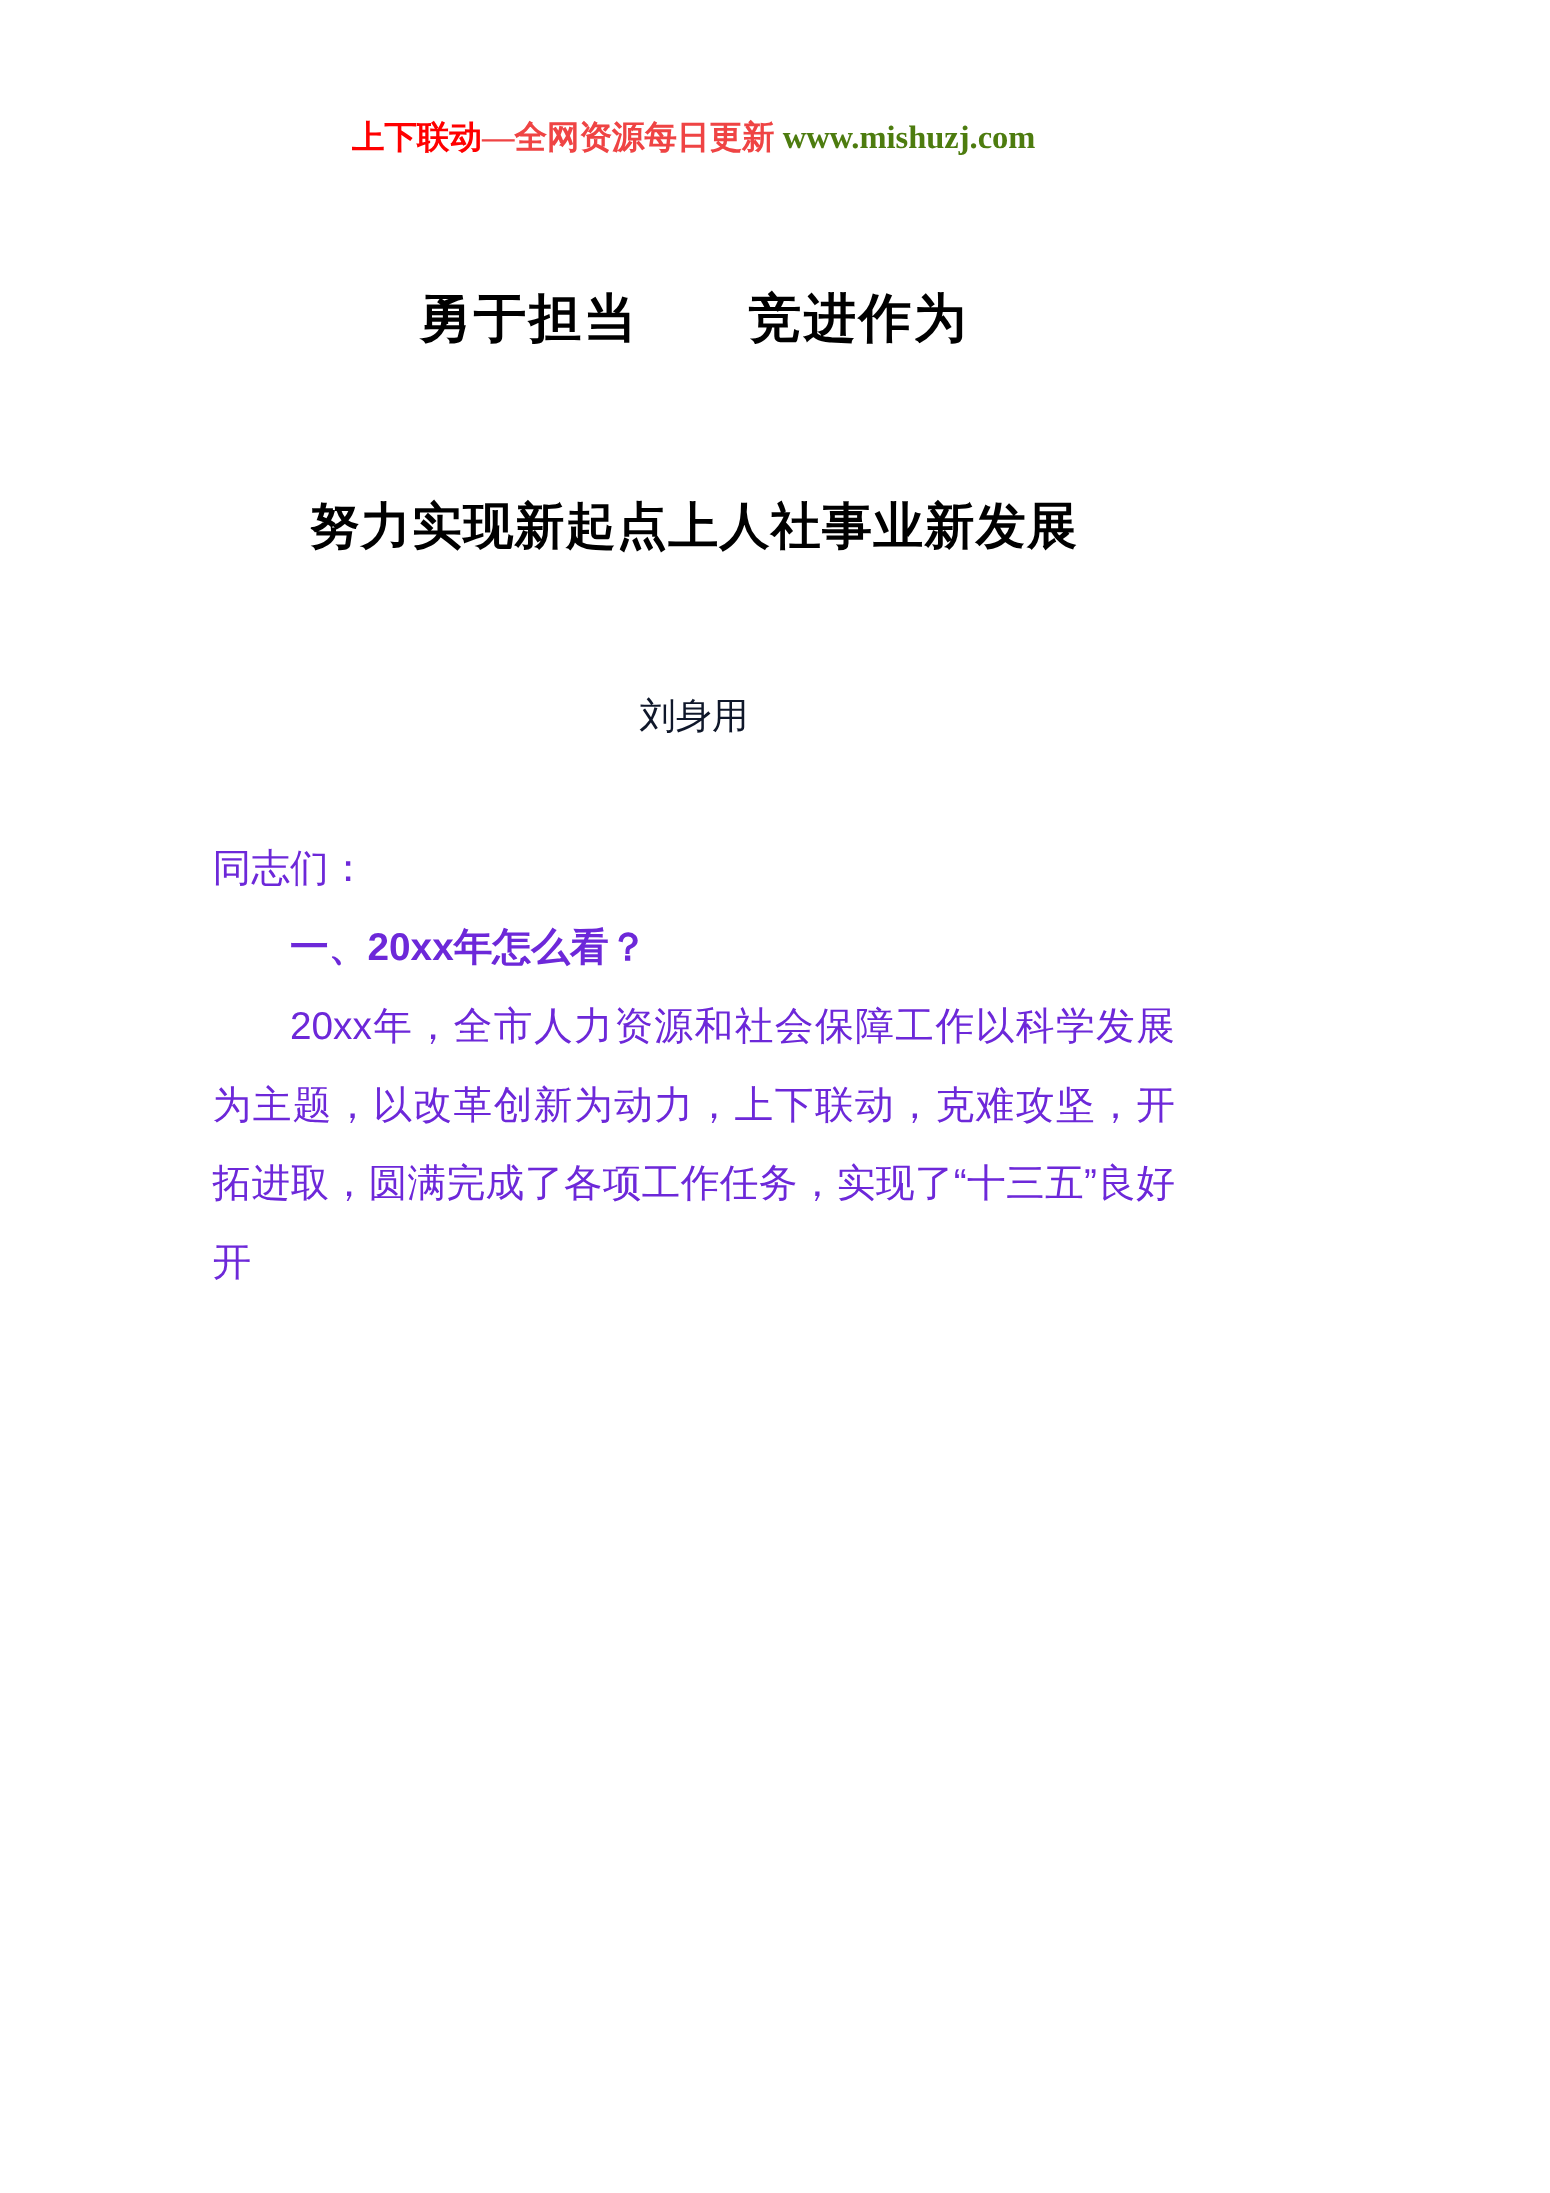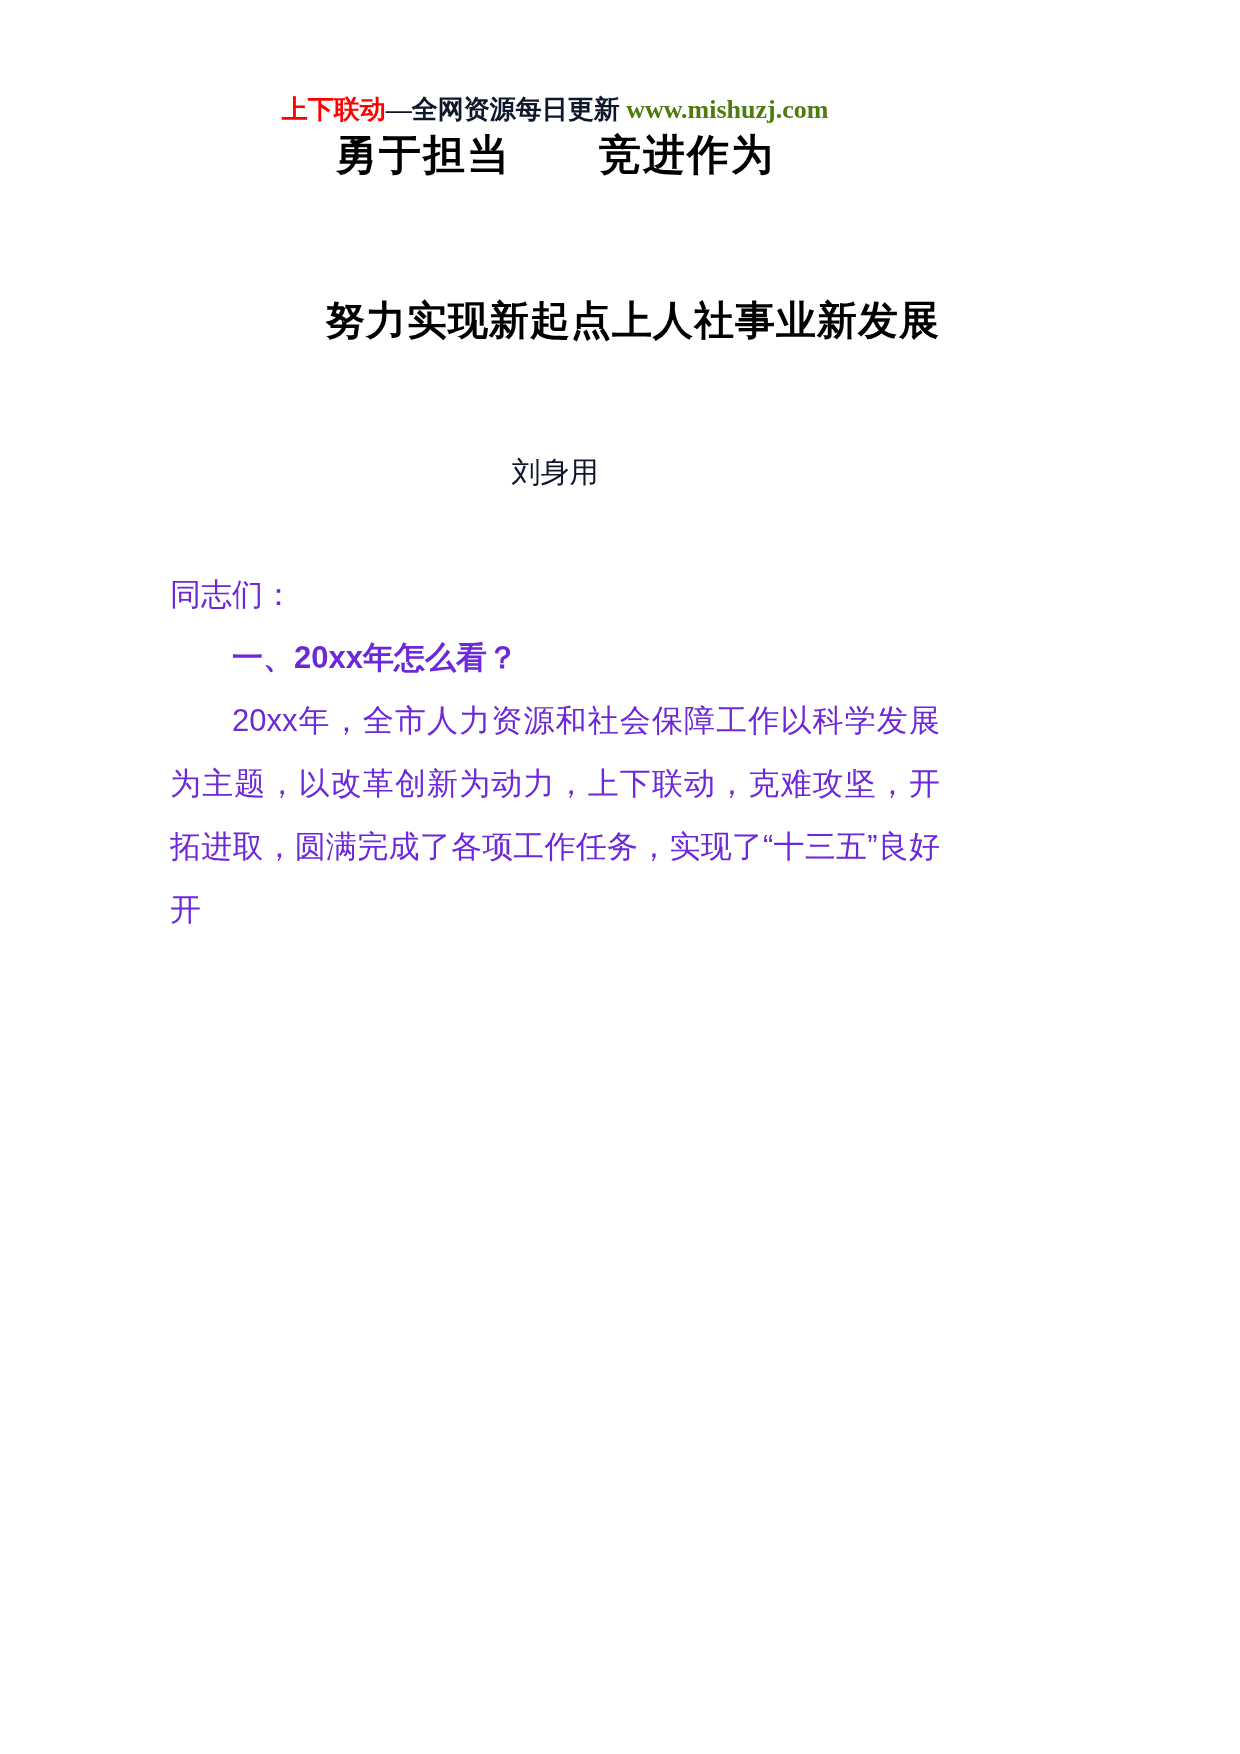--- a/index.html
+++ b/index.html
@@ -22,37 +22,38 @@
     text-align: center;
     font-size: 26px;
     font-weight: bold;
     font-family: "Liberation Serif", serif;
     white-space: nowrap;
   }
   .doc-header .brand {
     color: #ff0000;
   }
   .doc-header .tagline {
-    color: #0f172a;
+    color: #ef4444;
   }
   .doc-header .url {
     color: #4d7c0f;
     cursor: pointer;
   }
   .main-title {
+    margin-top: 100px;
     text-align: center;
     font-size: 42px;
     font-weight: bold;
     color: #000000;
     font-family: "Liberation Serif", serif;
     letter-spacing: 2px;
   }
   .sub-title {
     margin-top: 110px;
-    text-align: right;
+    text-align: center;
     font-size: 40px;
     font-weight: bold;
     color: #000000;
     font-family: "Liberation Serif", serif;
     letter-spacing: 1px;
   }
   .author {
     margin-top: 105px;
     text-align: center;
     font-size: 29px;

